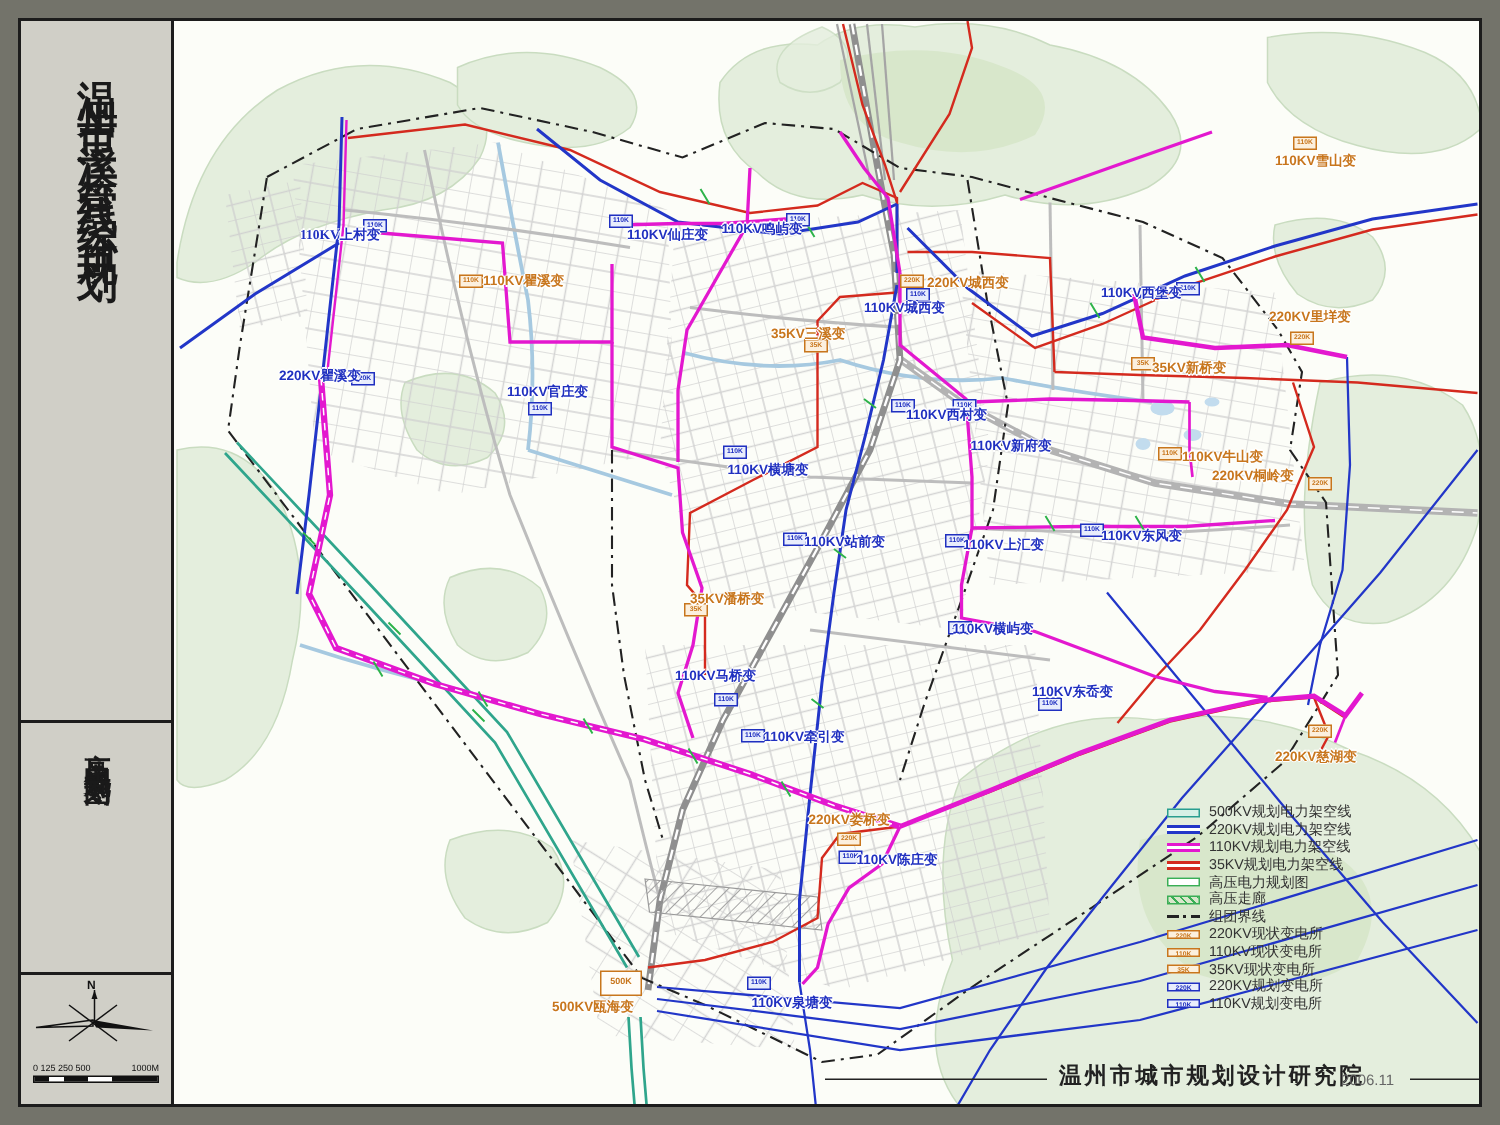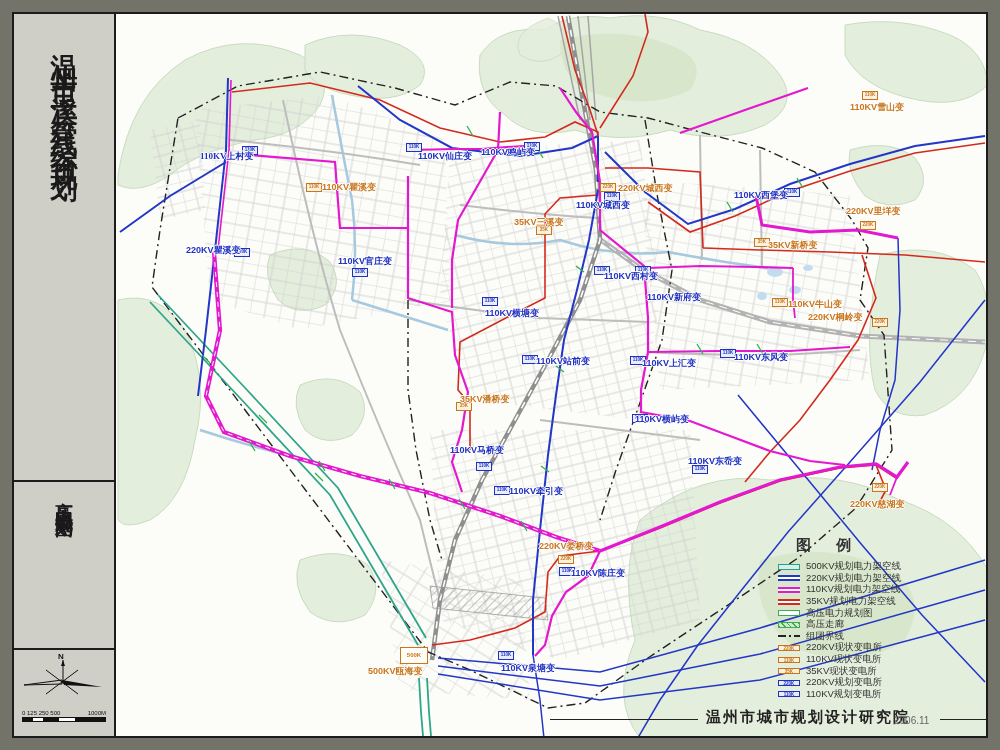--- a/index.html
+++ b/index.html
@@ -269,21 +269,20 @@
           <div class="st-label planned" style="left: 734px; top: 189px;">110KV西堡变</div>
           <div class="st-box existing" style="left: 860px; top: 221px;">220K</div>
           <div class="st-label existing" style="left: 846px; top: 205px;">220KV里垟变</div>
           <div class="st-box existing" style="left: 754px; top: 238px;">35K</div>
           <div class="st-label existing" style="left: 768px; top: 239px;">35KV新桥变</div>
           <div class="st-box existing" style="left: 872px; top: 483px;">220K</div>
           <div class="st-label existing" style="left: 850px; top: 498px;">220KV慈湖变</div>
         </div>
 
       <div class="legend">
-        <div class="legend-title">图  例</div>
         <div id="legend-items">
             <div class="legend-row">
               <span class="legend-swatch" style="border: 1.5px solid rgb(42, 157, 143); background: rgb(214, 240, 230);"></span>
               <span class="legend-label">500KV规划电力架空线</span>
             </div>
             <div class="legend-row">
               <span class="legend-swatch" style="border-top: 2px solid rgb(34, 54, 200); border-bottom: 2px solid rgb(34, 54, 200); background: rgb(255, 255, 255);"></span>
               <span class="legend-label">220KV规划电力架空线</span>
             </div>
             <div class="legend-row">

